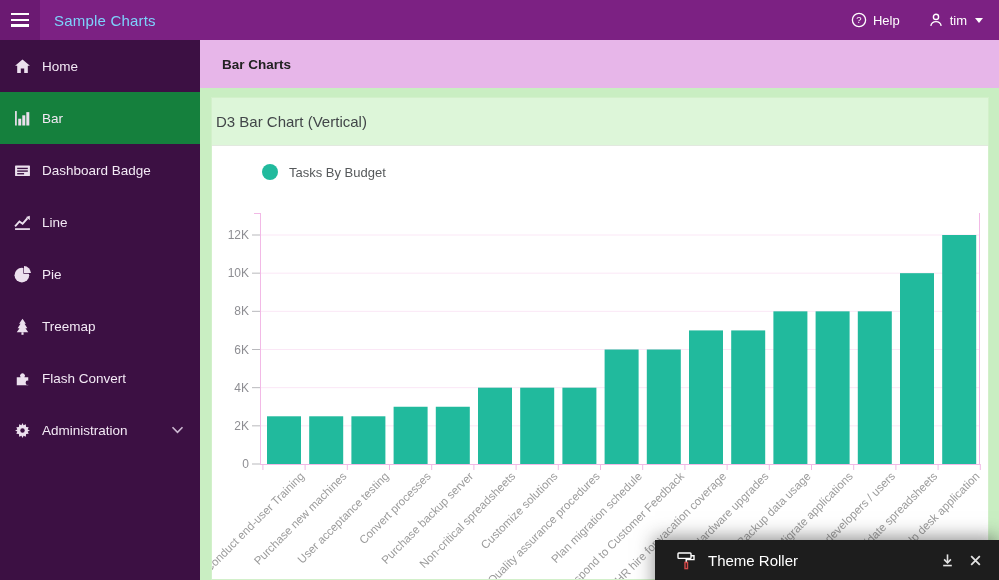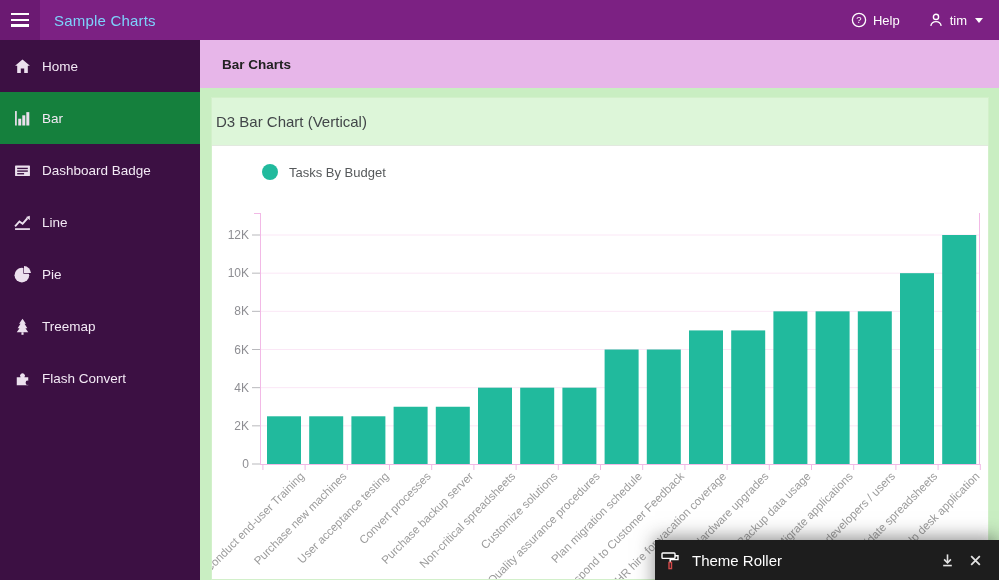--- a/index.html
+++ b/index.html
@@ -38,21 +38,21 @@
   .panel-header { height:48px; background:#ddf6d9; border-bottom:1px solid #e2e9df; display:flex; align-items:center; padding-left:4px; font-size:15px; color:#424649; }
   .panel-body { position:relative; height:434px; background:#fff; }
   .legend { position:absolute; left:4px; top:18px; display:flex; align-items:center; gap:11px; cursor:pointer;margin-left:46px; }
   .legend-dot { width:16px; height:16px; border-radius:50%; background:#21ba9d; }
   .legend-lbl { font-size:13px; color:#56595b; }
   .chart-wrap { position:absolute; left:0; top:54px; width:778px; height:380px; }
   .chart-wrap svg text { font-family:"Liberation Sans", sans-serif; }
 
   
   .theme-roller { position:absolute; left:655px; top:540px; right:0; height:60px; background:#1d1d1d; z-index:40; box-shadow:0 -2px 18px rgba(40,40,40,.55); display:flex; align-items:flex-start; }
-  .tr-inner { height:40px; width:100%; display:flex; align-items:center; padding:0 16px 0 5px; gap:11px;text-align:right; }
+  .tr-inner { height:40px; width:100%; display:flex; align-items:center; padding:0 16px 0 21px; gap:11px;text-align:right; }
   .tr-roller { width:21px; height:21px; }
   .tr-title { color:#fff; font-size:15px; }
   .tr-actions { margin-left:auto; display:flex; align-items:center; gap:13px; }
   .tr-btn { background:none; border:none; padding:0; cursor:pointer; width:15px; height:15px; }
 </style>
 </head>
 <body>
 
 <div class="topbar">
   <button class="hamburger-btn">
@@ -146,20 +146,34 @@
       </span>
       <span class="lbl">Treemap</span>
     </div>
     <div class="side-item">
       <span class="icon">
         <svg viewBox="0 0 16 16">
           <path d="M2.6 6.8 H6.2 A2.3 2.3 0 1 1 9.8 6.8 H13.4 V10 A2 2 0 1 0 13.4 13.9 V14.4 H2.6 Z" fill="currentColor"></path>
         </svg>
       </span>
       <span class="lbl">Flash Convert</span>
+    </div>
+    <div class="side-item">
+      <span class="icon">
+        <svg viewBox="0 0 16 16">
+          <path d="M8 1 9 3.1 11.1 2.2 11.4 4.6 13.8 4.9 12.9 7 15 8 12.9 9 13.8 11.1 11.4 11.4 11.1 13.8 9 12.9 8 15 7 12.9 4.9 13.8 4.6 11.4 2.2 11.1 3.1 9 1 8 3.1 7 2.2 4.9 4.6 4.6 4.9 2.2 7 3.1 Z" fill="currentColor"></path>
+          <circle cx="8" cy="8" r="2.1" fill="#3c1043"></circle>
+        </svg>
+      </span>
+      <span class="lbl">Administration</span>
+      <span class="icon chev">
+        <svg viewBox="0 0 12 8">
+          <path d="M1 1.2 6 6.4 11 1.2" fill="none" stroke="#cdb9d2" stroke-width="1.6"></path>
+        </svg>
+      </span>
     </div>
   </nav>
 
 <div class="main">
   <div class="page-header">
     <span class="ttl">Bar Charts</span>
   </div>
   <div class="content">
     <div class="panel">
       <div class="panel-header">D3 Bar Chart (Vertical)</div>

